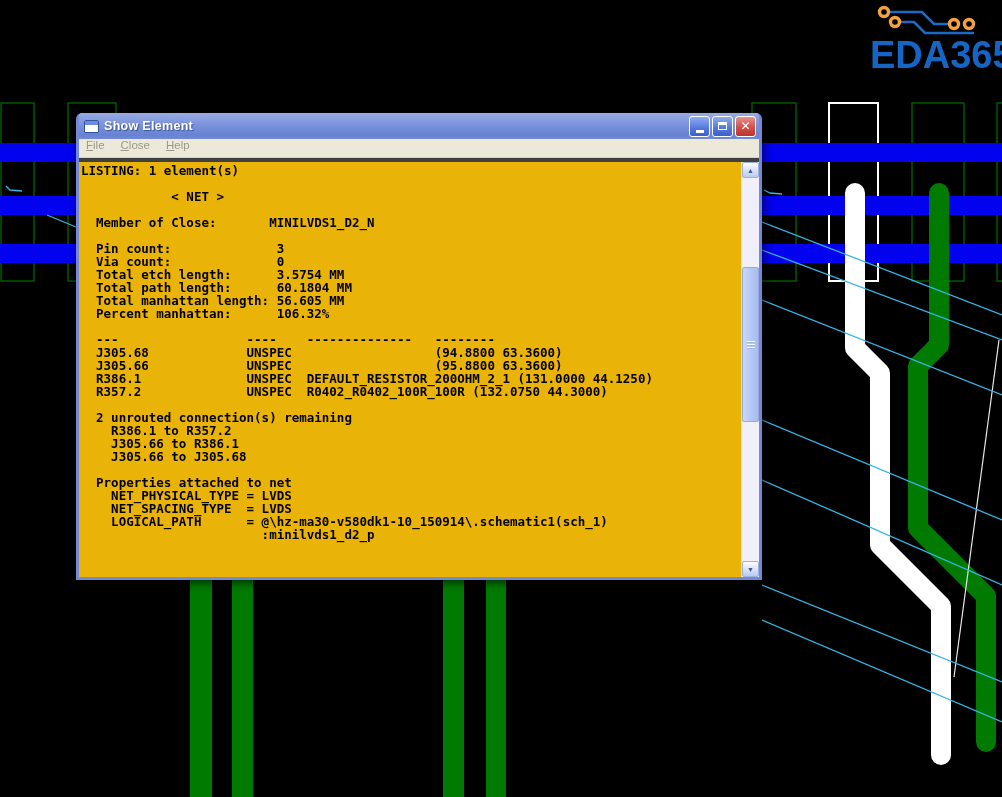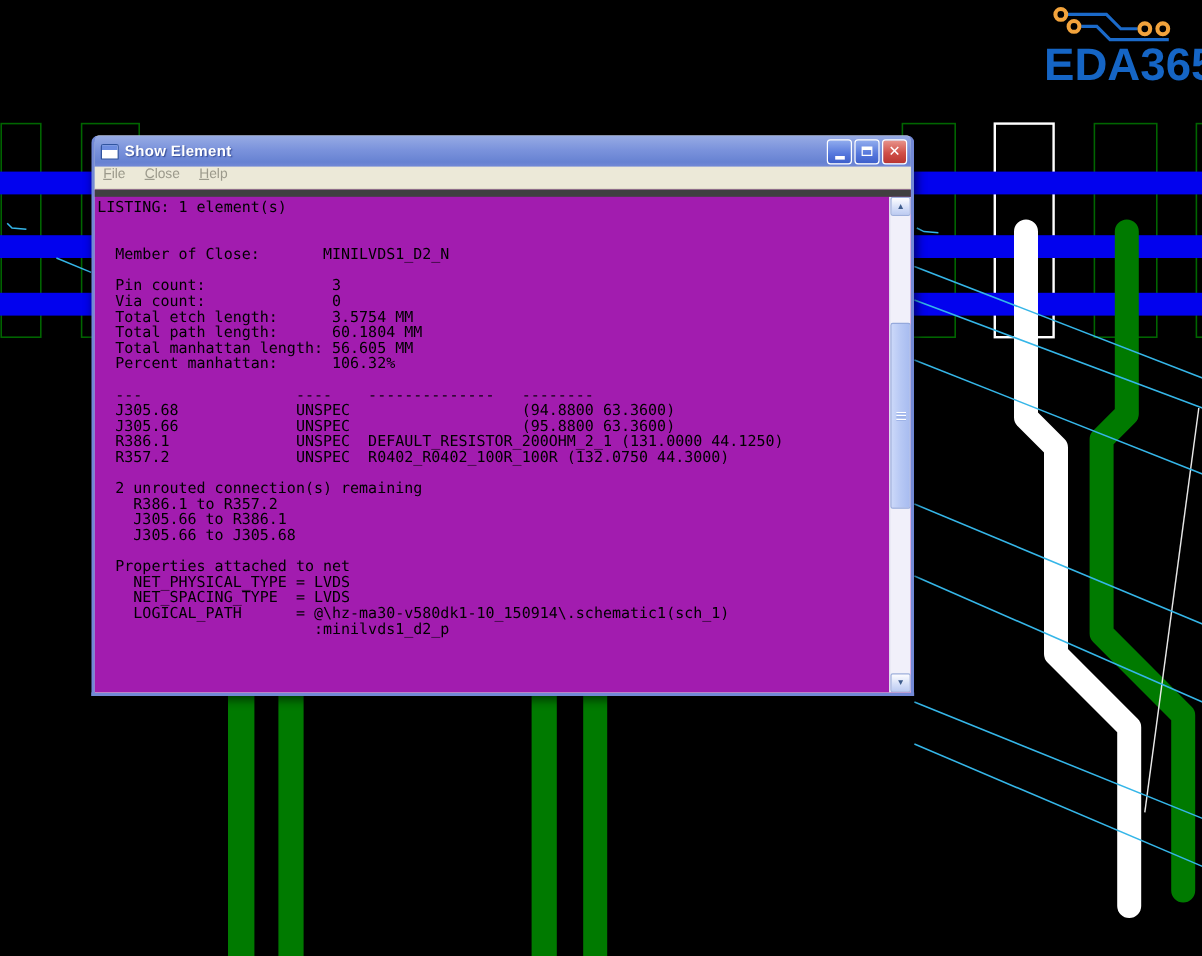--- a/index.html
+++ b/index.html
@@ -34,21 +34,21 @@
   .tb-btn.close{background:linear-gradient(#E8948C 0%,#D05048 55%,#B93530 100%);}
   .glyph-min{width:8px;height:3px;background:#fff;margin-top:10px;}
   .glyph-max{width:9px;height:8px;border:1px solid #fff;border-top:3px solid #fff;box-sizing:border-box;}
   .glyph-close{color:#fff;font-size:12px;font-weight:bold;line-height:1;font-family:"DejaVu Sans",sans-serif;}
 
   .menubar{height:18px;flex:0 0 18px;background:#ECE9D8;display:flex;
     padding-left:7px;gap:16px;border-bottom:1px solid #D8D4C0;}
   .menu-item{font-size:11.5px;color:#9C9A8C;cursor:default;font-family:"Liberation Sans",sans-serif;}
   .menu-item::first-letter{text-decoration:underline;}
 
-  .content{flex:1 1 auto;background:#a21caf;position:relative;border-top:6px solid #404040;overflow:hidden;}
+  .content{flex:1 1 auto;background:#eab308;position:relative;border-top:4px solid #404040;overflow:hidden;font-weight:bold;}
   .listing{position:absolute;left:2px;top:2px;right:19px;bottom:0;
     font-family:"DejaVu Sans Mono","Liberation Mono",monospace;font-size:12.5px;color:#000;}
   .ln{height:13px;line-height:13px;white-space:pre;}
 
   
   .scrollbar{position:absolute;top:0;right:0;bottom:0;width:17px;
     background:#F1F0FA;border-left:1px solid #E2E0EE;}
   .sb-btn{position:absolute;left:0;width:17px;height:16px;box-sizing:border-box;
     border:1px solid #9EB0DC;border-radius:2px;
     background:linear-gradient(#FDFDFF,#D7E0F8 55%,#BCCBF2);
@@ -142,20 +142,21 @@
     <div class="menubar">
       <span class="menu-item">File</span>
       <span class="menu-item">Close</span>
       <span class="menu-item">Help</span>
     </div>
 
     <div class="content">
       <div class="listing">
         <div class="ln">LISTING: 1 element(s)</div>
         <div class="ln"></div>
+        <div class="ln">            &lt; NET &gt;</div>
         <div class="ln"></div>
         <div class="ln">  Member of Close:       MINILVDS1_D2_N</div>
         <div class="ln"></div>
         <div class="ln">  Pin count:              3</div>
         <div class="ln">  Via count:              0</div>
         <div class="ln">  Total etch length:      3.5754 MM</div>
         <div class="ln">  Total path length:      60.1804 MM</div>
         <div class="ln">  Total manhattan length: 56.605 MM</div>
         <div class="ln">  Percent manhattan:      106.32%</div>
         <div class="ln"></div>

